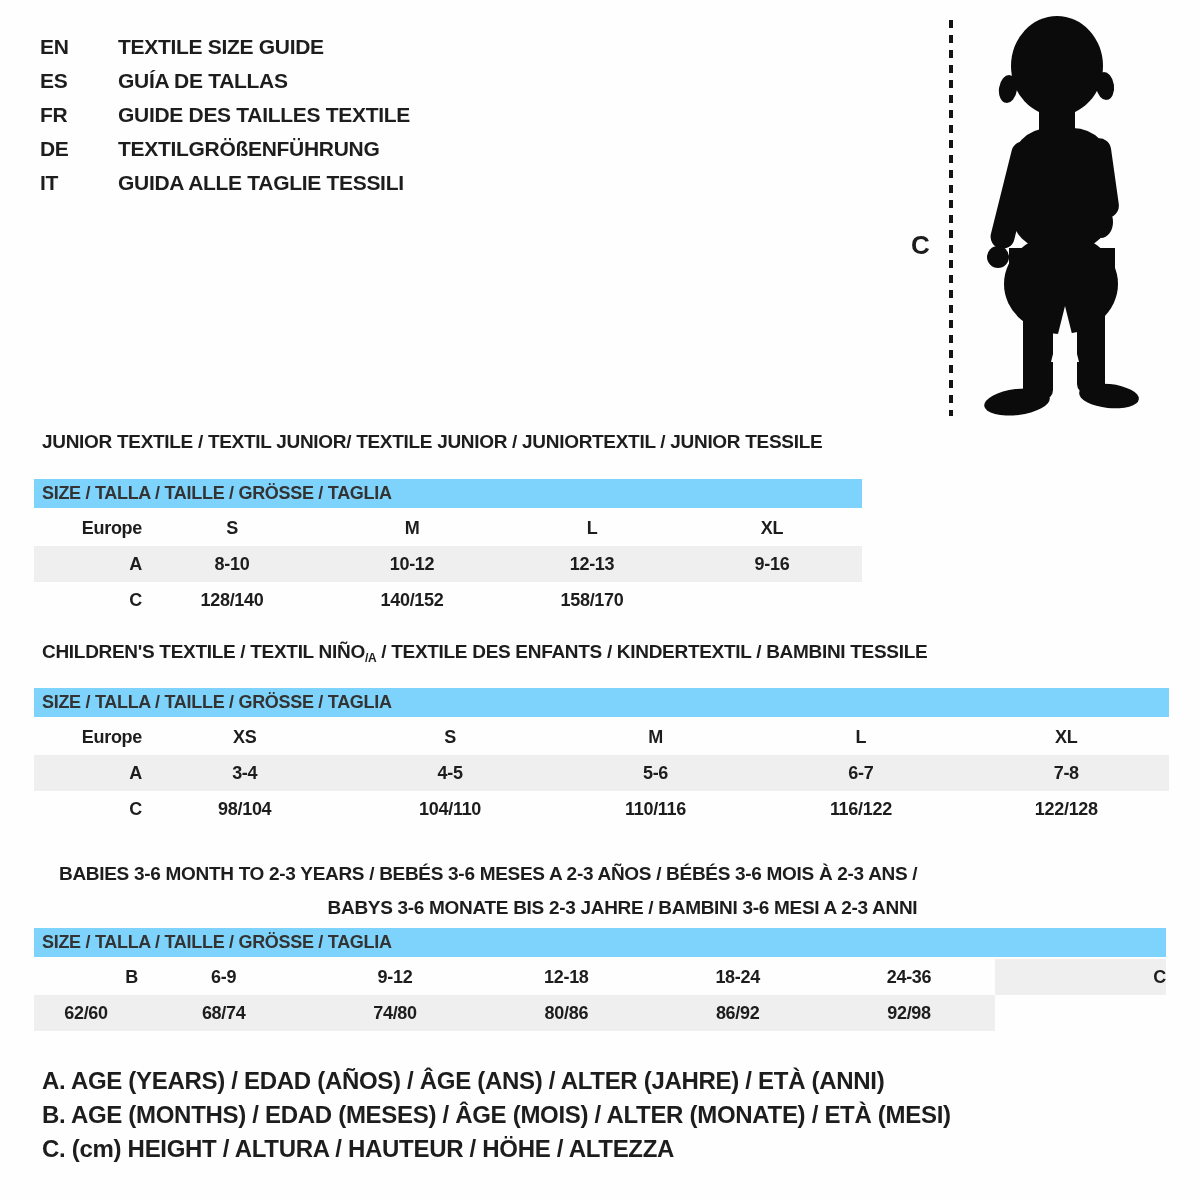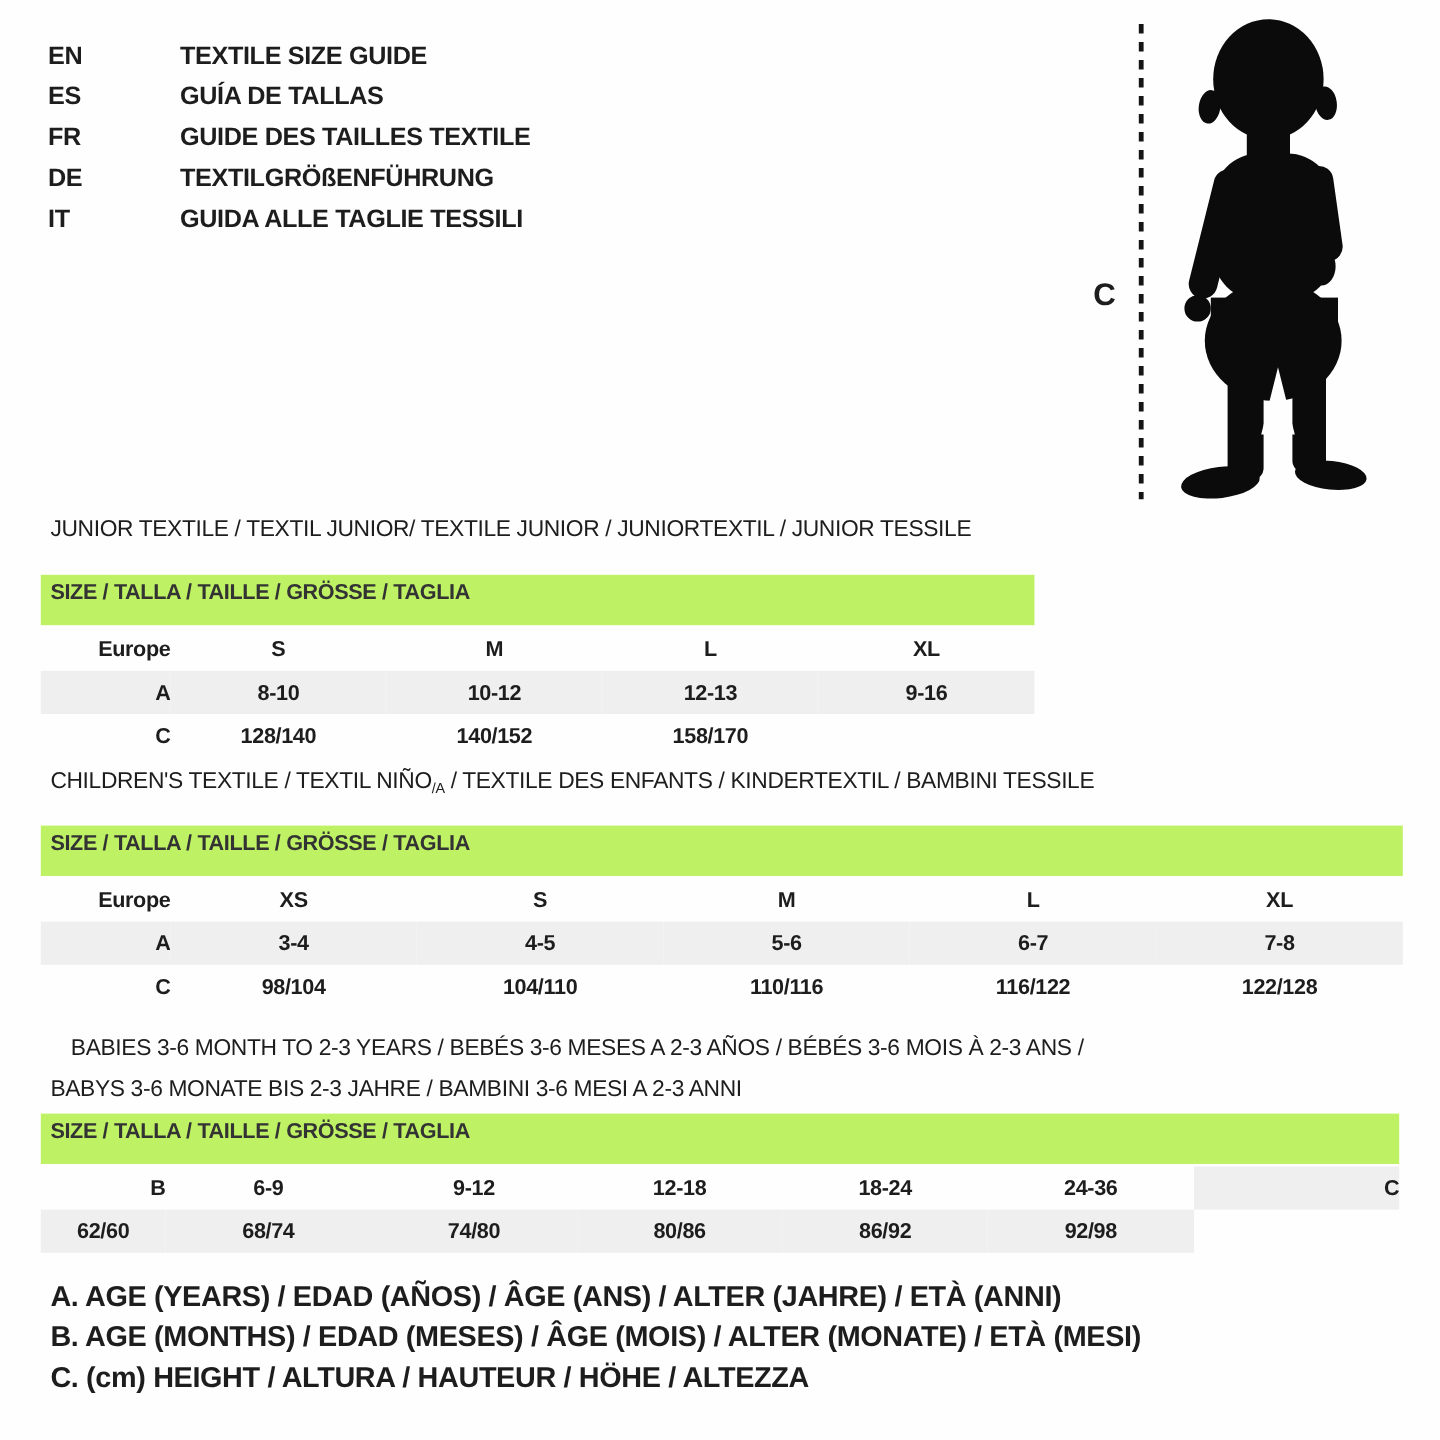--- a/index.html
+++ b/index.html
@@ -9,39 +9,39 @@
     background:#fefefe;
     font-family:"Liberation Sans", sans-serif;
     color:#1d1d1d;
     overflow:hidden;
     -webkit-font-smoothing:antialiased;
   }
   .abs { position:absolute; }
 
   
   .lang-block { left:40px; top:30px; }
-  .lang-row { display:flex; line-height:34px; font-size:21px; font-weight:bold; letter-spacing:-0.3px;gap:32px; }
+  .lang-row { display:flex; line-height:34px; font-size:21px; font-weight:bold; letter-spacing:-0.3px; }
   .lang-code { width:78px; }
 
   
   .figure-svg { left:905px; top:10px; width:250px; height:414px; }
 
   
-  .section-title { font-size:19px; font-weight:normal; letter-spacing:-0.3px; white-space:nowrap; }
+  .section-title { font-size:19px; font-weight:bold; letter-spacing:-0.3px; white-space:nowrap;text-align:right; }
   .section-title .sub { font-size:12px; vertical-align:-4px; }
 
   
   .size-table { display:grid; }
   .t-junior   { grid-template-columns:108px repeat(4,1fr); }
   .t-children { grid-template-columns:108px repeat(5,1fr); }
   .t-babies   { grid-template-columns:104px repeat(6,1fr); }
   .size-bar {
     grid-column:1 / -1;
-    background:#bef264;
-    height:42px; line-height:29px;
+    background:#7dd3fc;
+    height:29px; line-height:29px;
     font-size:18px; font-weight:bold; color:#333;
     padding-left:8px; letter-spacing:-0.3px;
     margin-bottom:2px;
   }
   .cell {
     height:36px; line-height:36px;
     font-size:18px; font-weight:bold;
     text-align:center; letter-spacing:-0.3px;
   }
   .cell.lbl { text-align:right; padding-left:6px; }

